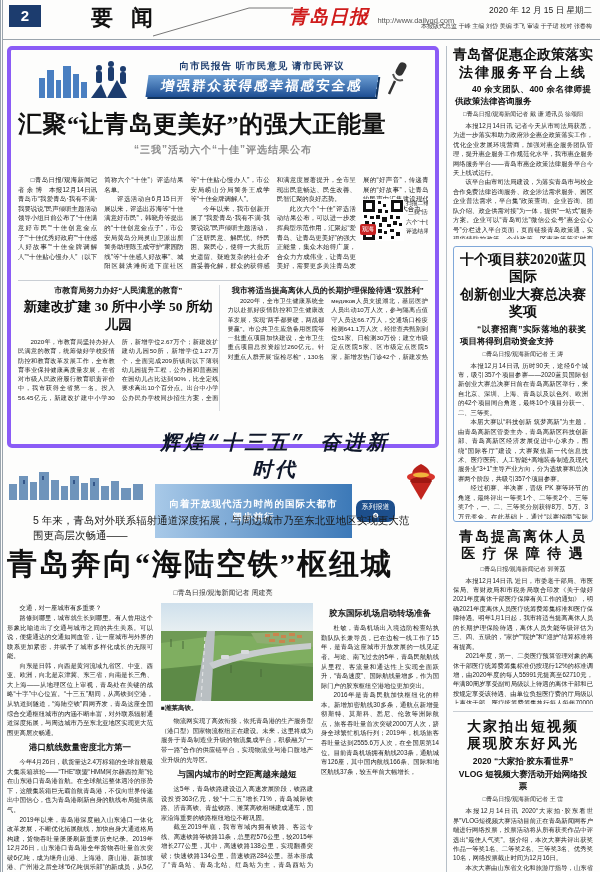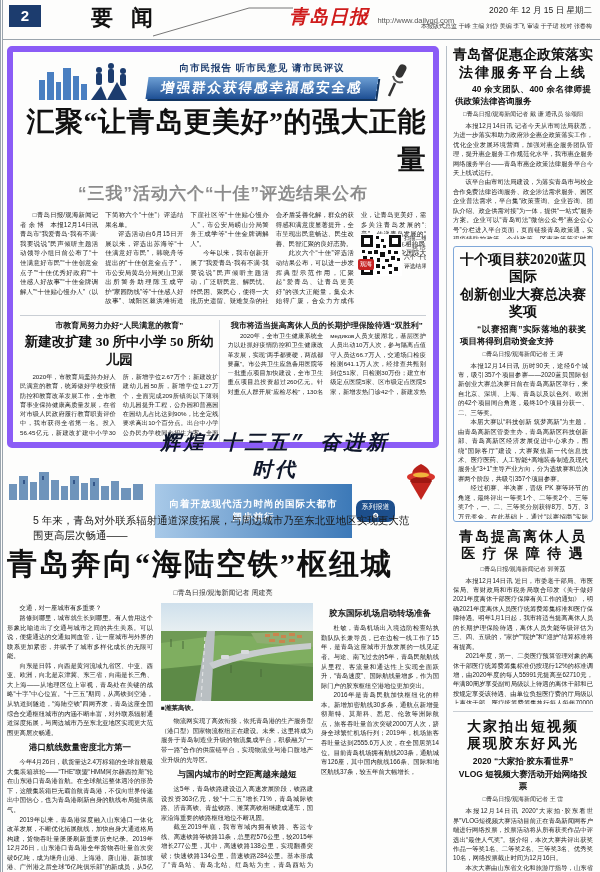--- a/index.html
+++ b/index.html
@@ -22,31 +22,31 @@
     font-family:"Liberation Serif", serif; letter-spacing:1px; }
   .url { font-size:7.5px; color:#555; margin-left:4px; }
   .pub-meta { position:absolute; right:8px; top:5px; text-align:right; }
   .pub-date { font-size:8.5px; color:#222; }
   .pub-staff { font-size:6px; color:#333; margin-top:5px; }
   
   .content { display:flex; padding:6px 5px 0 4px; gap:7px; }
   .left-col { width:432px; }
   .right-col { width:147px; border-left:1px solid #b6bfc7; padding-left:6px; }
   
-  .lead-box { border:6px solid #8b5cf6; border-radius:5px; padding:5px 7px 4px; height:402px; overflow:hidden; }
+  .lead-box { border:4px solid #8b5cf6; border-radius:5px; padding:5px 7px 4px; height:402px; overflow:hidden; }
   .civic-banner { display:flex; align-items:center; justify-content:center; gap:6px; height:46px; }
   .banner-text { text-align:center; }
   .banner-l1 { font-size:9.5px; font-weight:bold; color:#1c3c6e; letter-spacing:1px; }
   .banner-l2 { margin-top:2px; display:inline-block; padding:2px 14px;
     background:linear-gradient(180deg,#6d9fd4,#1e4f94); color:#fff; font-weight:900;
     font-size:13.5px; letter-spacing:2px; transform:skewX(-8deg);
     box-shadow:2px 2px 0 #13355f; font-family:"Liberation Serif", serif; }
-  .lead-headline { text-align:right; font-size:28px; font-weight:900; letter-spacing:0.5px;
-    font-family:"Liberation Serif", serif; margin-top:0; }
-  .lead-sub { text-align:center; font-size:17px; font-weight:bold; color:#8c8c8c; margin:3px 0 5px; letter-spacing:1px; }
+  .lead-headline { text-align:left; font-size:24px; font-weight:900; letter-spacing:0.5px;
+    font-family:"Liberation Serif", serif; margin-top:7px; }
+  .lead-sub { text-align:center; font-size:10px; font-weight:bold; color:#8c8c8c; margin:3px 0 18px; letter-spacing:1px; }
   .lead-bodywrap { display:flex; gap:6px; height:100px; overflow:hidden; }
   .lead-body { flex:1; column-count:4; column-gap:7px; font-size:6.4px; line-height:1.5;
     text-align:justify; color:#222; }
   .lead-body p, .smallbody p { text-indent:2em; }
   .qr-panel { width:66px; display:flex; gap:2px; align-items:flex-start; padding-top:24px; }
   .qr-wrap { position:relative; width:42px; height:42px; }
   .qr-badge { position:absolute; left:-2px; bottom:6px; background:#c62222; color:#fff; font-size:6px;
     padding:1px 2px; border-radius:2px; }
   .qr-label { font-size:5.8px; line-height:1.6; color:#222; white-space:nowrap; }
   .rule { border-top:1px solid #c9ced4; margin:5px 0 4px; }

